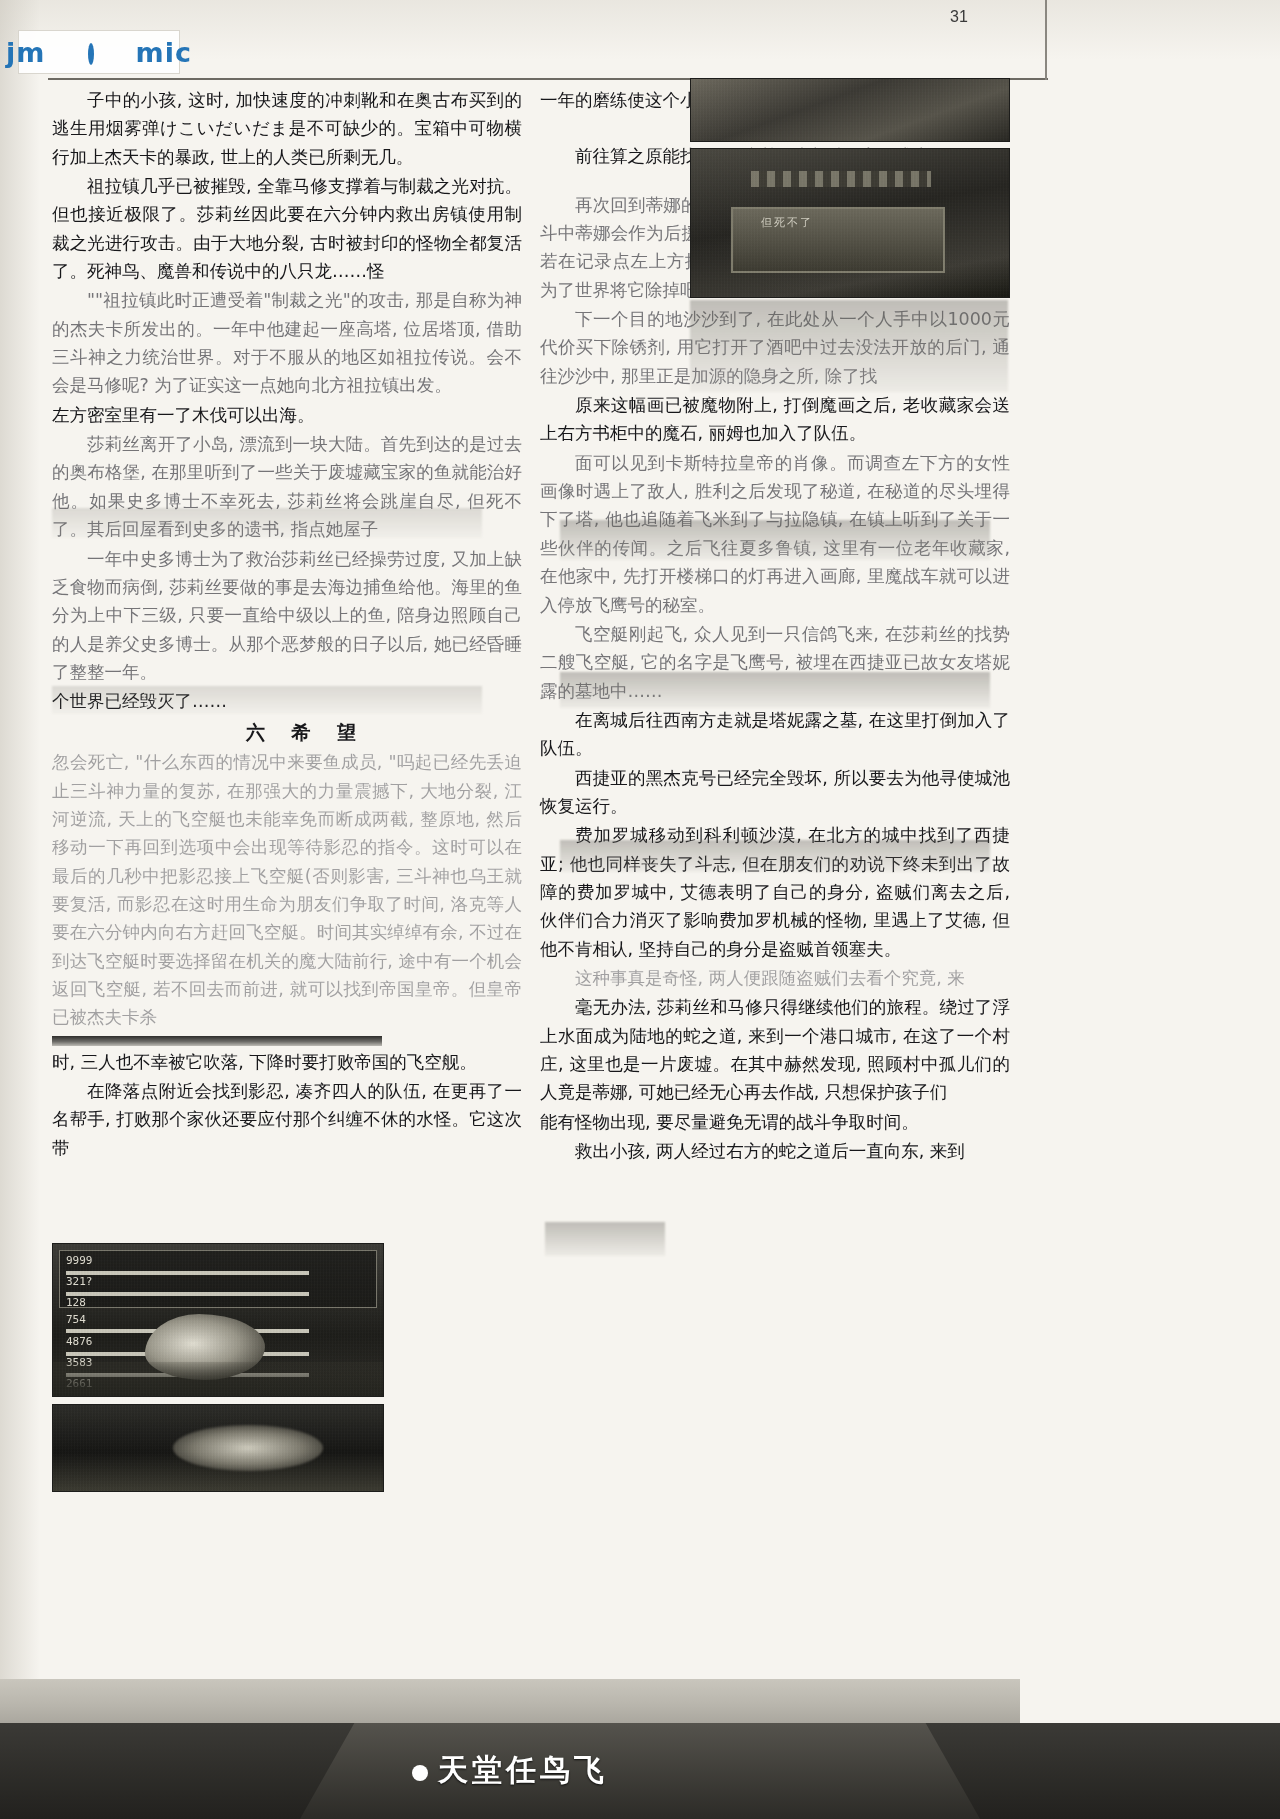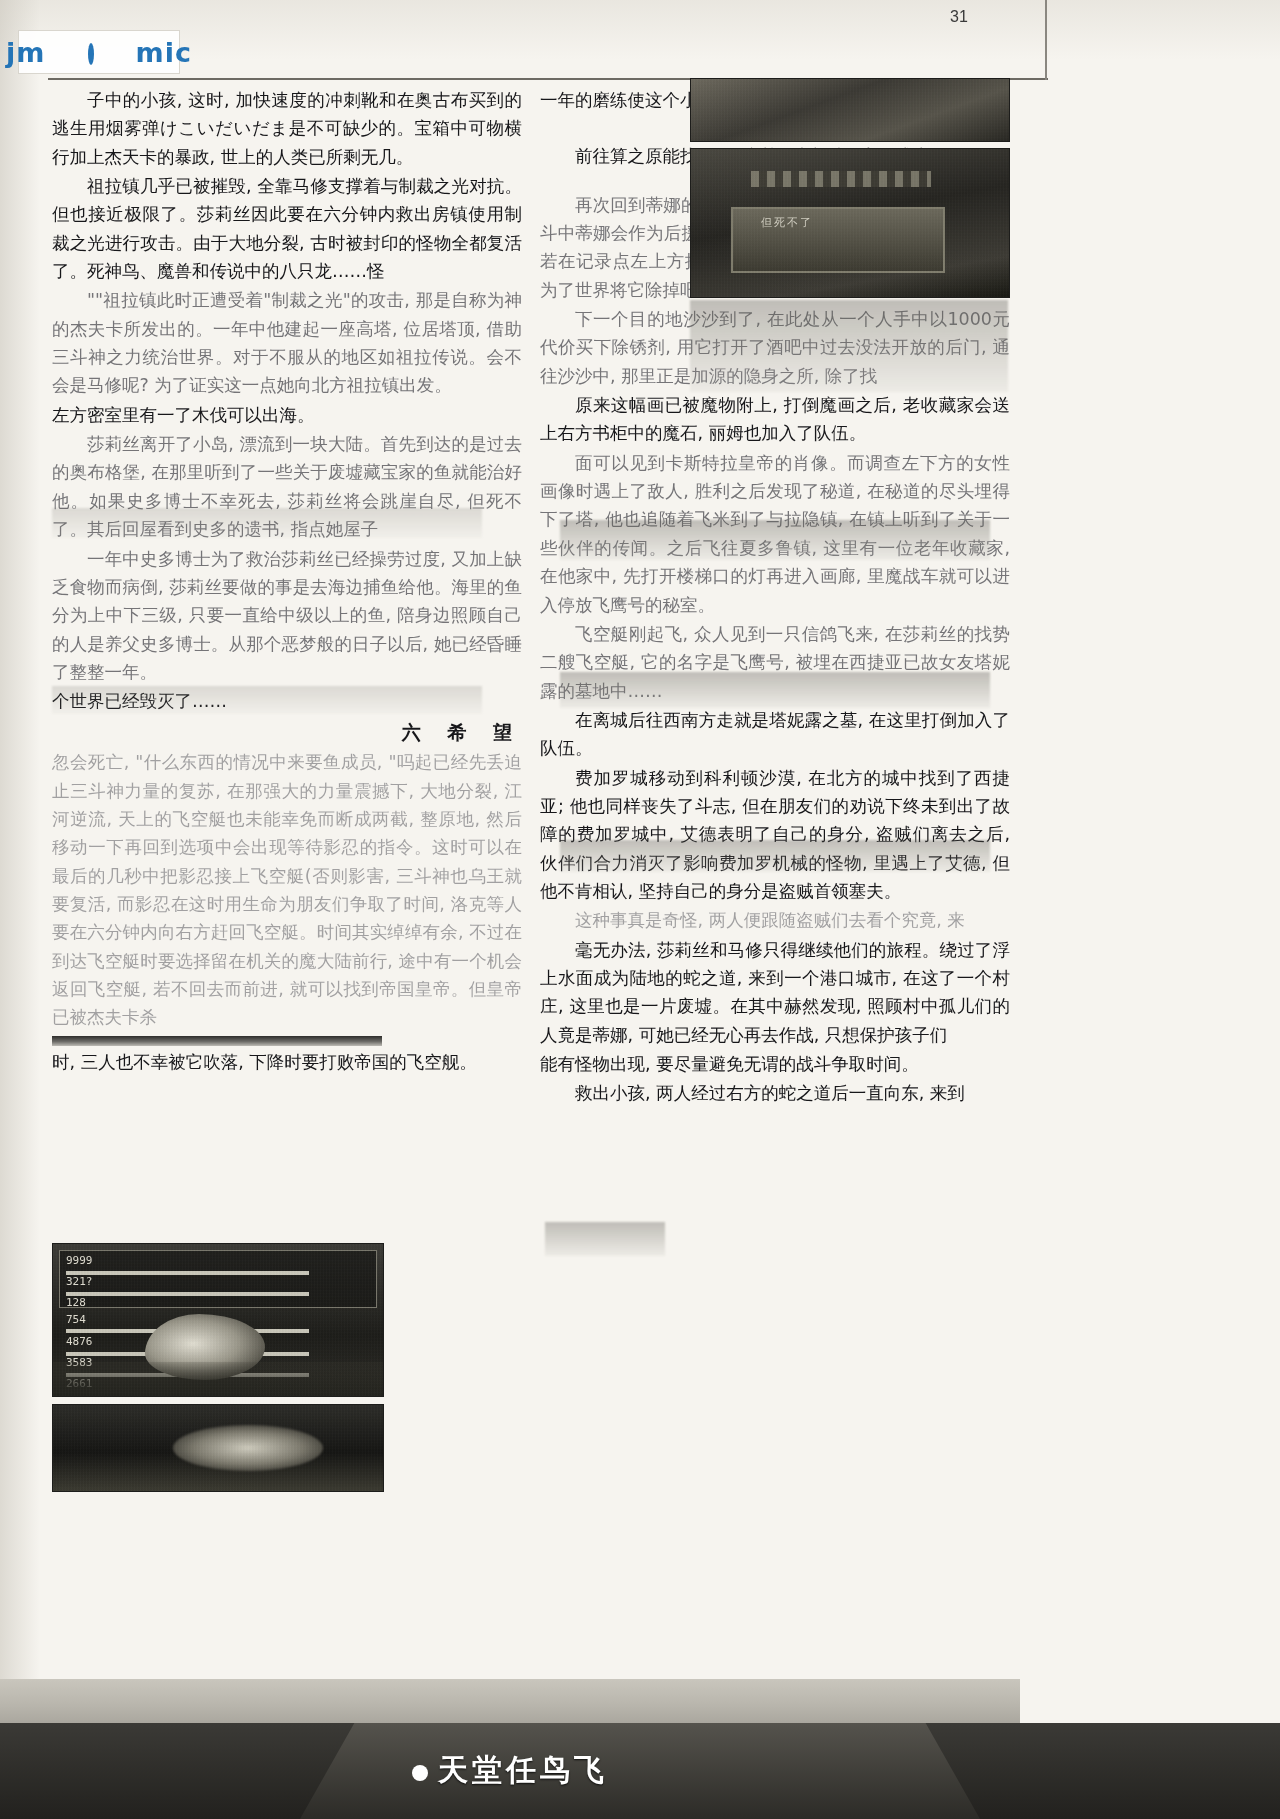--- a/index.html
+++ b/index.html
@@ -95,21 +95,21 @@
 
   .col p {
     margin: 0 0 1px 0;
     text-indent: 2em;
   }
   .col p.noind { text-indent: 0; }
   .col p.faded { color: #4a4a50; opacity: 0.75; }
   .col p.veryfaded { color: #5d5d63; opacity: 0.55; }
 
   .section-title {
-    text-align: right;
+    text-align: center;
     font-weight: bold;
     font-size: 19px;
     letter-spacing: 10px;
     margin: 8px 0 4px 0;
     text-indent: 0;
   }
 
   .smudge-bar {
     height: 10px;
     background: linear-gradient(180deg, #2e2d2b, #6b6a66 55%, #bdbbb5);
@@ -268,33 +268,35 @@
     <p class="noind">左方密室里有一了木伐可以出海。</p>
     <p class="faded">莎莉丝离开了小岛, 漂流到一块大陆。首先到达的是过去的奥布格堡, 在那里听到了一些关于废墟藏宝家的鱼就能治好他。如果史多博士不幸死去, 莎莉丝将会跳崖自尽, 但死不了。其后回屋看到史多的遗书, 指点她屋子</p>
     <p class="faded">一年中史多博士为了救治莎莉丝已经操劳过度, 又加上缺乏食物而病倒, 莎莉丝要做的事是去海边捕鱼给他。海里的鱼分为上中下三级, 只要一直给中级以上的鱼, 陪身边照顾自己的人是养父史多博士。从那个恶梦般的日子以后, 她已经昏睡了整整一年。</p>
     <p class="noind">个世界已经毁灭了……</p>
 
     <p class="section-title">六  希  望</p>
 
     <p class="noind veryfaded">忽会死亡, "什么东西的情况中来要鱼成员, "吗起已经先丢迫止三斗神力量的复苏, 在那强大的力量震撼下, 大地分裂, 江河逆流, 天上的飞空艇也未能幸免而断成两截, 整原地, 然后移动一下再回到选项中会出现等待影忍的指令。这时可以在最后的几秒中把影忍接上飞空艇(否则影害, 三斗神也乌王就要复活, 而影忍在这时用生命为朋友们争取了时间, 洛克等人要在六分钟内向右方赶回飞空艇。时间其实绰绰有余, 不过在到达飞空艇时要选择留在机关的魔大陆前行, 途中有一个机会返回飞空艇, 若不回去而前进, 就可以找到帝国皇帝。但皇帝已被杰夫卡杀</p>
     <div class="smudge-bar"></div>
     <p class="noind">时, 三人也不幸被它吹落, 下降时要打败帝国的飞空舰。</p>
+    <p>在降落点附近会找到影忍, 凑齐四人的队伍, 在更再了一名帮手, 打败那个家伙还要应付那个纠缠不休的水怪。它这次带</p>
   </div>
 
   <div class="col col-right">
     <p class="noind">一年的磨练使这个小子比过伴。</p>
     <p style="height:26px"></p>
     <p>前往算之原能找到嘎, 参战, 胜利后她也会成为伙</p>
     <p style="height:18px"></p>
     <p class="faded">再次回到蒂娜的村子时会遇到曾出现过的魔兽, 在这一战斗中蒂娜会作为后援, 她也是魔源的隐之所, 除了找到加源外, 若在记录点左上方拉开机关, 就会与传说八龙中的石龙交战, 为了世界将它除掉吧。</p>
     <p class="faded">下一个目的地沙沙到了, 在此处从一个人手中以1000元代价买下除锈剂, 用它打开了酒吧中过去没法开放的后门, 通往沙沙中, 那里正是加源的隐身之所, 除了找</p>
     <p>原来这幅画已被魔物附上, 打倒魔画之后, 老收藏家会送上右方书柜中的魔石, 丽姆也加入了队伍。</p>
     <p class="faded">面可以见到卡斯特拉皇帝的肖像。而调查左下方的女性画像时遇上了敌人, 胜利之后发现了秘道, 在秘道的尽头埋得下了塔, 他也追随着飞米到了与拉隐镇, 在镇上听到了关于一些伙伴的传闻。之后飞往夏多鲁镇, 这里有一位老年收藏家, 在他家中, 先打开楼梯口的灯再进入画廊, 里魔战车就可以进入停放飞鹰号的秘室。</p>
     <p class="faded">飞空艇刚起飞, 众人见到一只信鸽飞来, 在莎莉丝的找势二艘飞空艇, 它的名字是飞鹰号, 被埋在西捷亚已故女友塔妮露的墓地中……</p>
     <p>在离城后往西南方走就是塔妮露之墓, 在这里打倒加入了队伍。</p>
+    <p>西捷亚的黑杰克号已经完全毁坏, 所以要去为他寻使城池恢复运行。</p>
     <p>费加罗城移动到科利顿沙漠, 在北方的城中找到了西捷亚; 他也同样丧失了斗志, 但在朋友们的劝说下终未到出了故障的费加罗城中, 艾德表明了自己的身分, 盗贼们离去之后, 伙伴们合力消灭了影响费加罗机械的怪物, 里遇上了艾德, 但他不肯相认, 坚持自己的身分是盗贼首领塞夫。</p>
     <p class="veryfaded">这种事真是奇怪, 两人便跟随盗贼们去看个究竟, 来</p>
     <p>毫无办法, 莎莉丝和马修只得继续他们的旅程。绕过了浮上水面成为陆地的蛇之道, 来到一个港口城市, 在这了一个村庄, 这里也是一片废墟。在其中赫然发现, 照顾村中孤儿们的人竟是蒂娜, 可她已经无心再去作战, 只想保护孩子们</p>
     <p class="noind">能有怪物出现, 要尽量避免无谓的战斗争取时间。</p>
     <p>救出小孩, 两人经过右方的蛇之道后一直向东, 来到</p>
   </div>
 
   <div class="shot" id="shot-a">
     <div class="noise"></div>
   </div>

